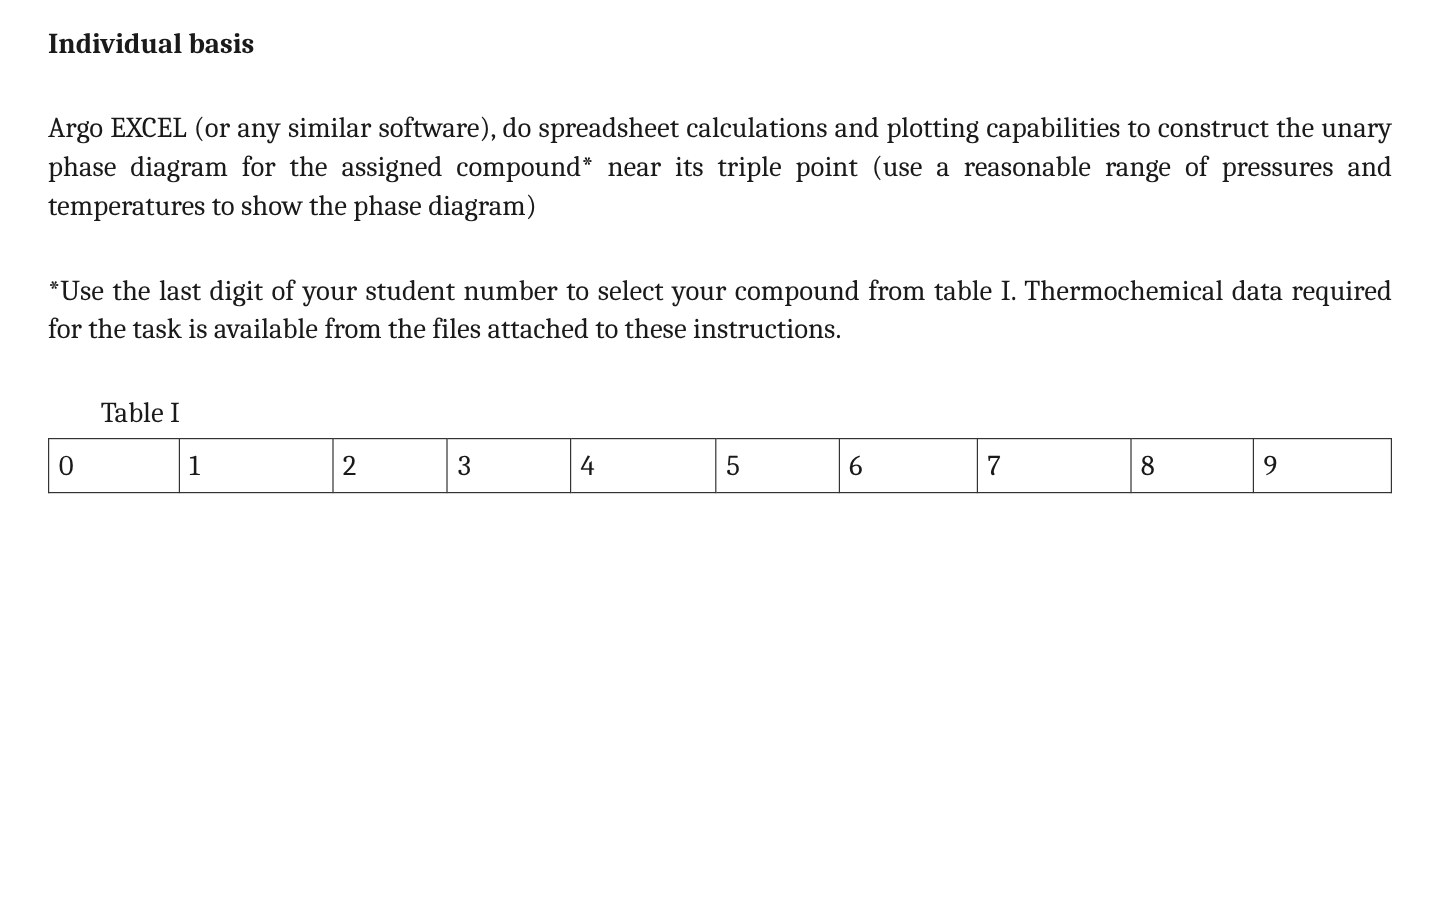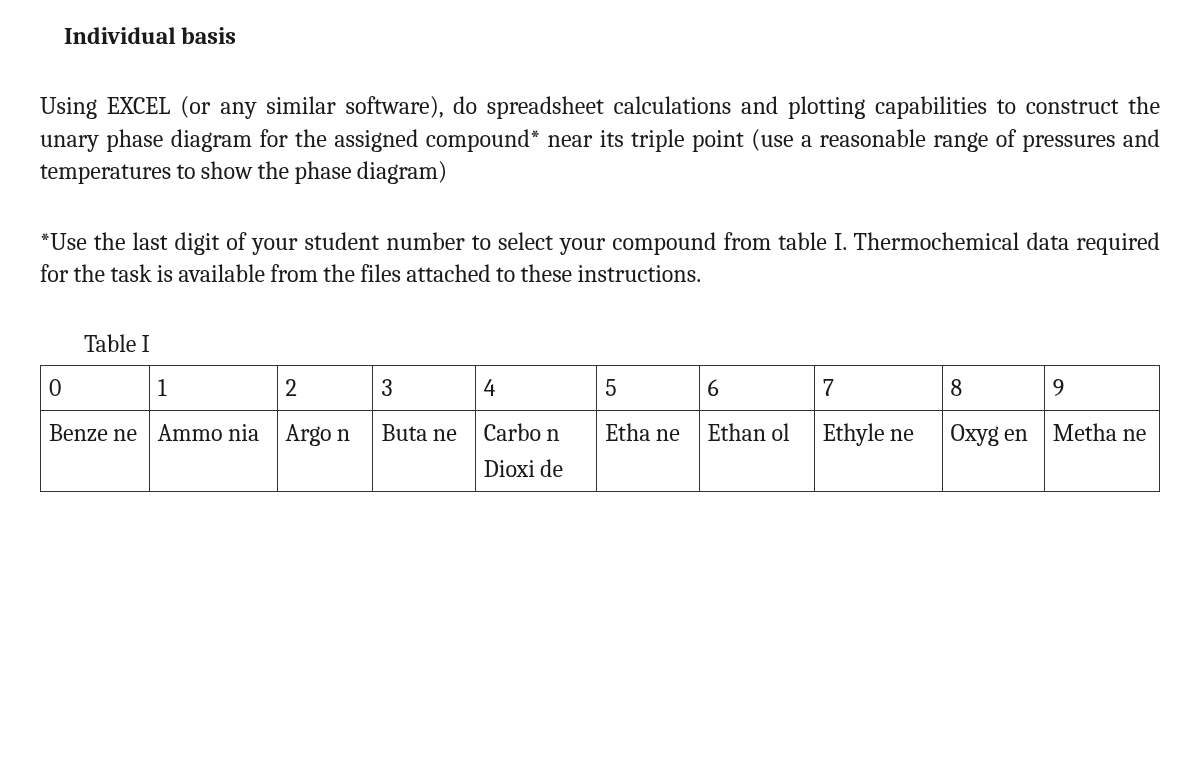--- a/index.html
+++ b/index.html
@@ -12,21 +12,20 @@
       font-size: 24px;
       color: #1a1a1a;
       background: #ffffff;
       padding: 20px 40px;
       width: 1200px;
       line-height: 1.35;
     }
     .heading {
       font-weight: bold;
       margin-bottom: 38px;
-      margin-left: 24px;
     }
     .paragraph {
       text-align: justify;
       margin-bottom: 38px;
     }
     .table-caption {
       margin-bottom: 4px;
       margin-left: 44px;
     }
     table {
@@ -54,46 +53,34 @@
     .c6 { width: 9%; }
     .c7 { width: 10%; }
     .c8 { width: 8%; }
     .c9 { width: 9%; }
   </style>
 </head>
 <body>
 
 <div class="heading">Individual basis</div>
 
-<div class="paragraph">Using EXCEL (or any similar software), do spreadsheet calculations and plotting capabilities to construct the unary phase diagram for the assigned compound* near its triple point (use a reasonable range of pressures and temperatures to show the phase diagram)</div>
+<div class="paragraph">Argo EXCEL (or any similar software), do spreadsheet calculations and plotting capabilities to construct the unary phase diagram for the assigned compound* near its triple point (use a reasonable range of pressures and temperatures to show the phase diagram)</div>
 
 <div class="paragraph">*Use the last digit of your student number to select your compound from table I. Thermochemical data required for the task is available from the files attached to these instructions.</div>
 
 <div class="table-caption">Table I</div>
 
 <table>
   <tbody>
       <tr>
     <td class="c0">0</td>
     <td class="c1">1</td>
     <td class="c2">2</td>
     <td class="c3">3</td>
     <td class="c4">4</td>
     <td class="c5">5</td>
     <td class="c6">6</td>
     <td class="c7">7</td>
     <td class="c8">8</td>
     <td class="c9">9</td>
   </tr>
-  <tr>
-    <td class="c0">Benze ne</td>
-    <td class="c1">Ammo nia</td>
-    <td class="c2">Argo n</td>
-    <td class="c3">Buta ne</td>
-    <td class="c4">Carbo n Dioxi de</td>
-    <td class="c5">Etha ne</td>
-    <td class="c6">Ethan ol</td>
-    <td class="c7">Ethyle ne</td>
-    <td class="c8">Oxyg en</td>
-    <td class="c9">Metha ne</td>
-  </tr>
 </tbody>
   </table>
 
 </body></html>

